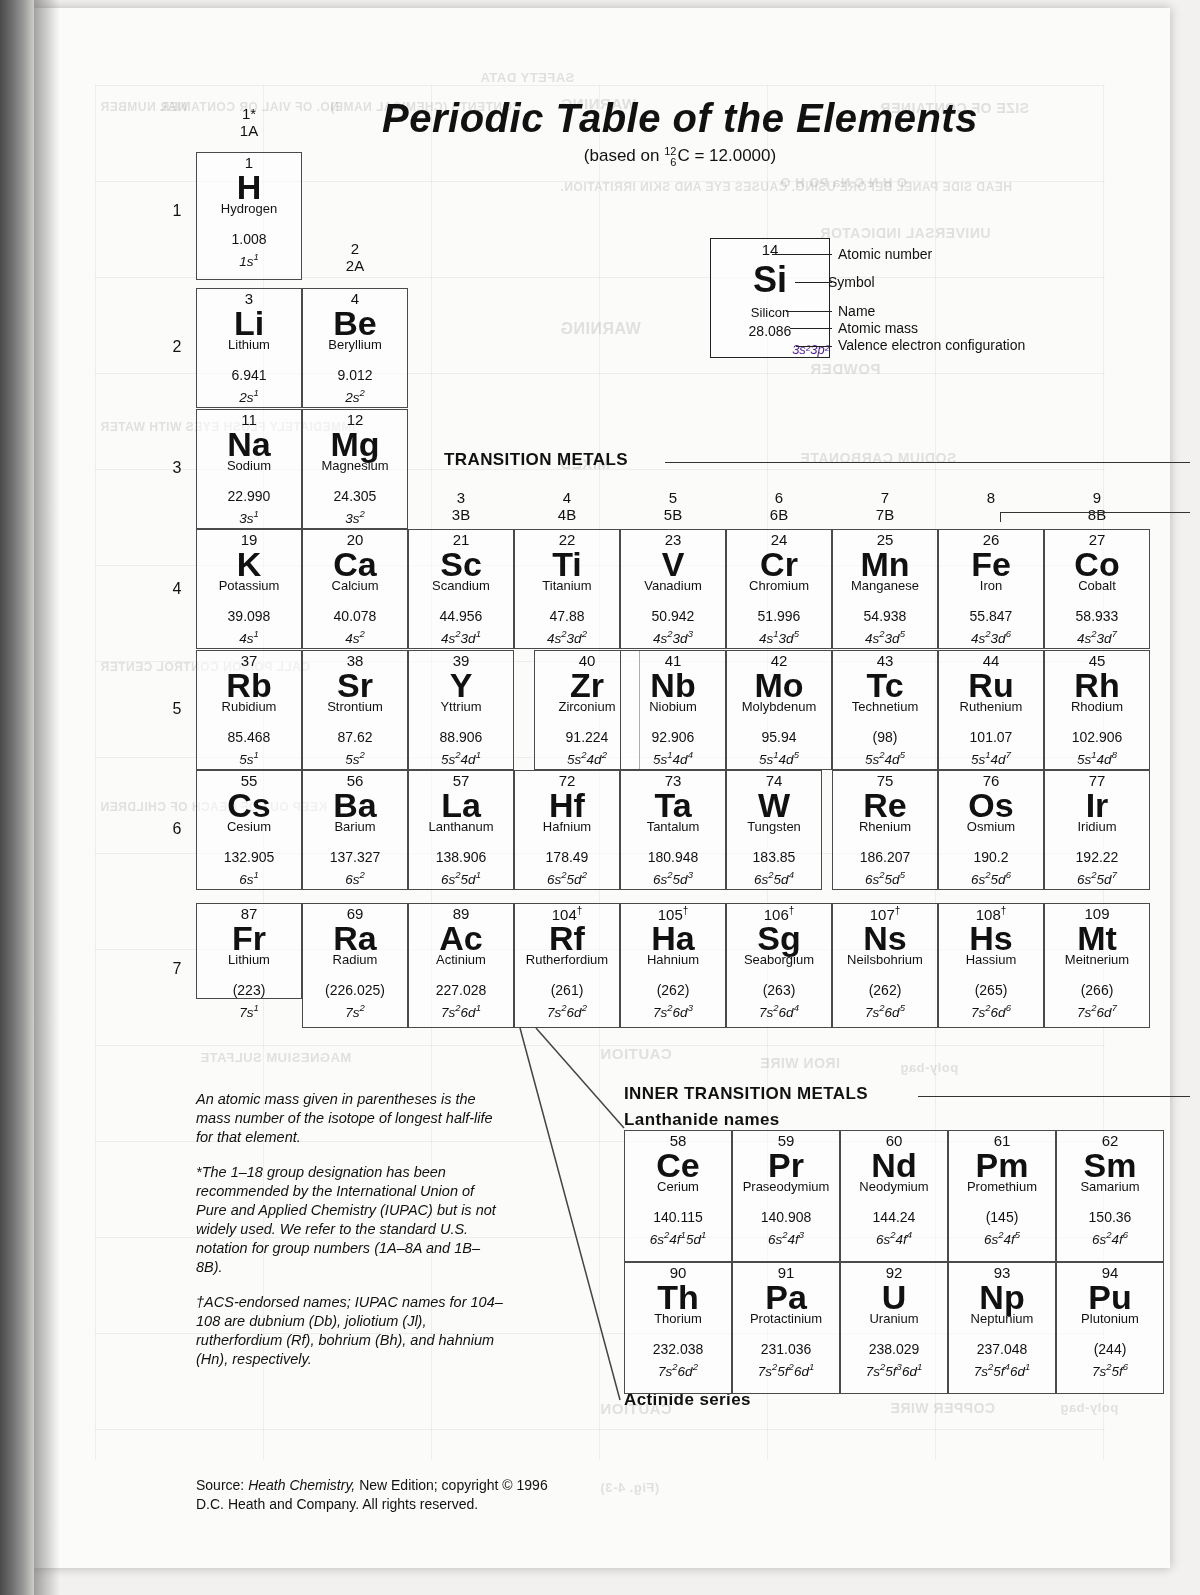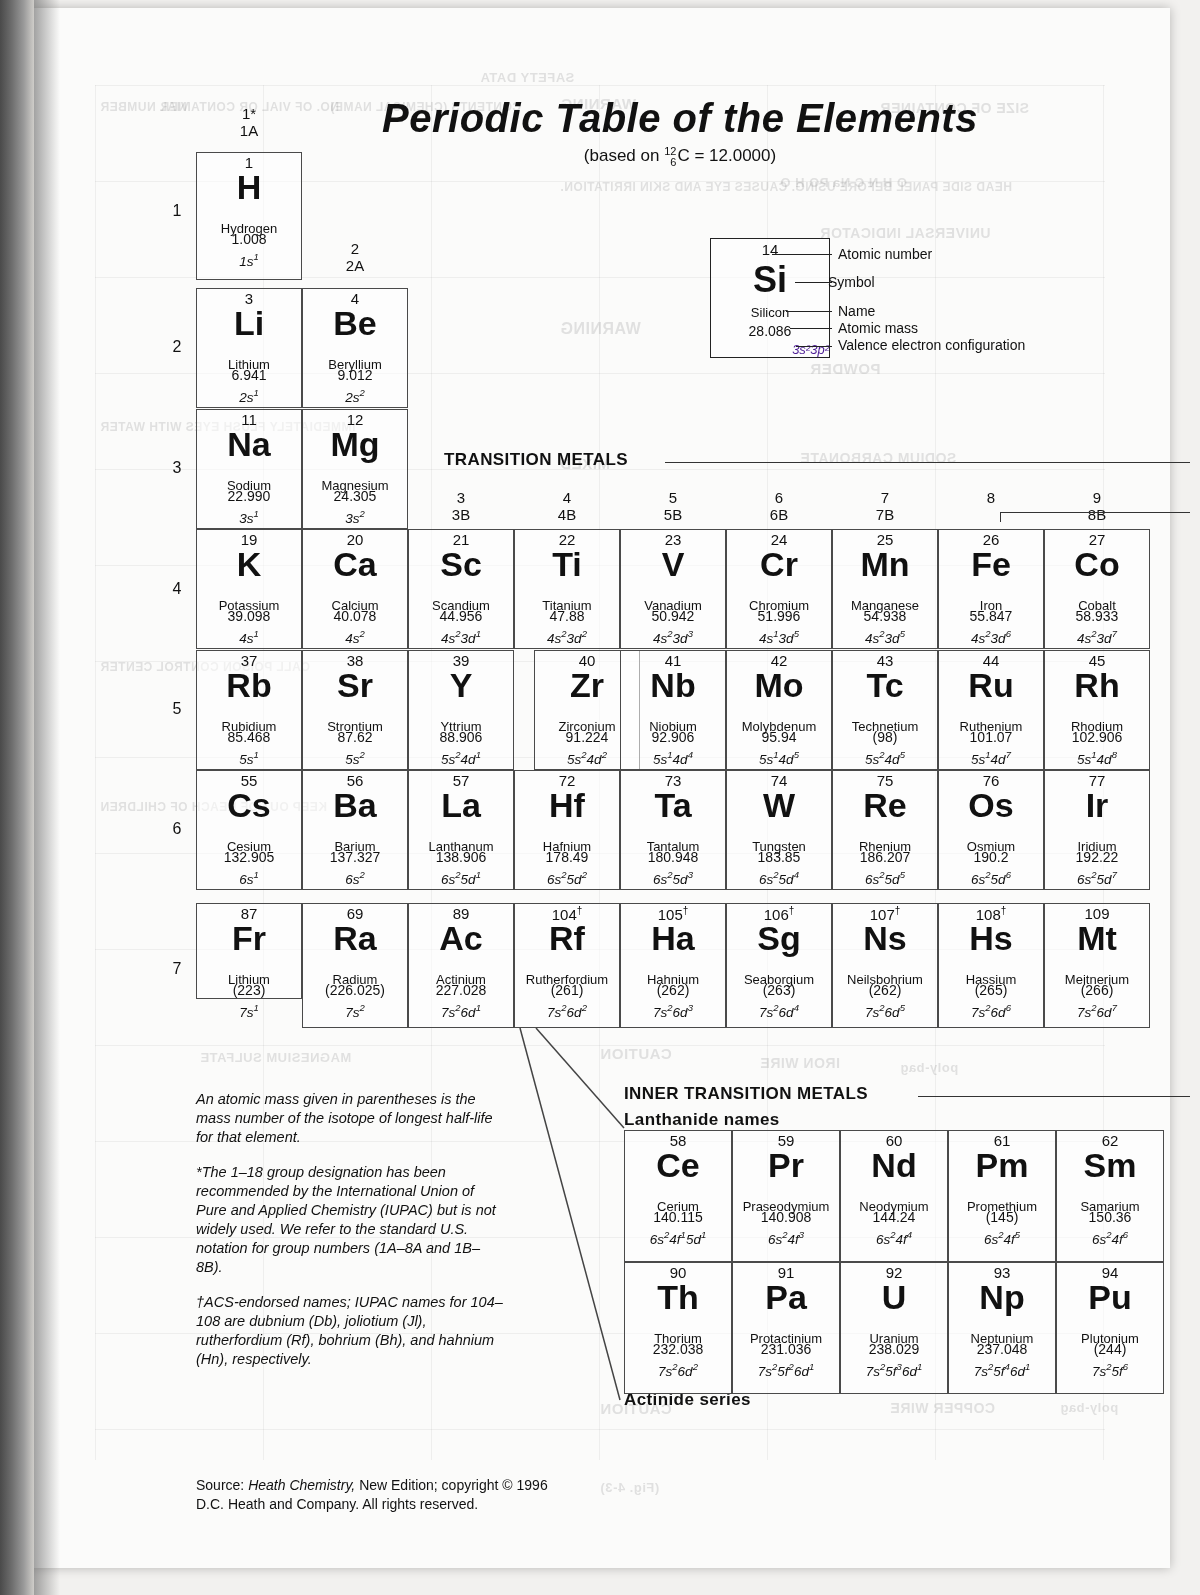--- a/index.html
+++ b/index.html
@@ -115,21 +115,21 @@
   #table { position: absolute; left: 0; top: 0; width: 1200px; height: 1595px; }
 
   .cell {
     position: absolute;
     border: 1px solid #4a4a4a;
     background: rgba(255,255,255,0.55);
     box-sizing: border-box;
   }
   .cell .num { position:absolute; top:1px; left:0; width:100%; text-align:center; font-size:15px; color:#111; }
   .cell .sym { position:absolute; top:17px; left:0; width:100%; text-align:center; font-size:34px; font-weight:bold; color:#111; line-height:1; }
-  .cell .nm  { position:absolute; top:68px; left:0; width:100%; text-align:center; font-size:13px; color:#111; }
+  .cell .nm  { position:absolute; top:48px; left:0; width:100%; text-align:center; font-size:13px; color:#111; }
   .cell .am  { position:absolute; top:78px; left:0; width:100%; text-align:center; font-size:14px; color:#111; }
   .cell .vc  { position:absolute; top:98px; left:0; width:100%; text-align:center; font-size:13.5px; font-style:italic; color:#111; }
   .cell .vc sup { font-size: 9.5px; }
   .cell .num sup { font-size: 10px; }
 
   .grouplabel {
     position: absolute;
     text-align: center;
     font-size: 15px;
     color: #111;
@@ -474,21 +474,21 @@
         <div class="am">178.49</div>
         <div class="vc">6s<sup>2</sup>5d<sup>2</sup></div>
       </div>
       <div class="cell" style="left: 620px; top: 770px; width: 106px; height: 120px;">
         <div class="num">73</div>
         <div class="sym">Ta</div>
         <div class="nm">Tantalum</div>
         <div class="am">180.948</div>
         <div class="vc">6s<sup>2</sup>5d<sup>3</sup></div>
       </div>
-      <div class="cell" style="left: 726px; top: 770px; width: 106px; height: 120px;">
+      <div class="cell" style="left: 726px; top: 770px; width: 96px; height: 120px;">
         <div class="num">74</div>
         <div class="sym">W</div>
         <div class="nm">Tungsten</div>
         <div class="am">183.85</div>
         <div class="vc">6s<sup>2</sup>5d<sup>4</sup></div>
       </div>
       <div class="cell" style="left: 832px; top: 770px; width: 106px; height: 120px;">
         <div class="num">75</div>
         <div class="sym">Re</div>
         <div class="nm">Rhenium</div>

